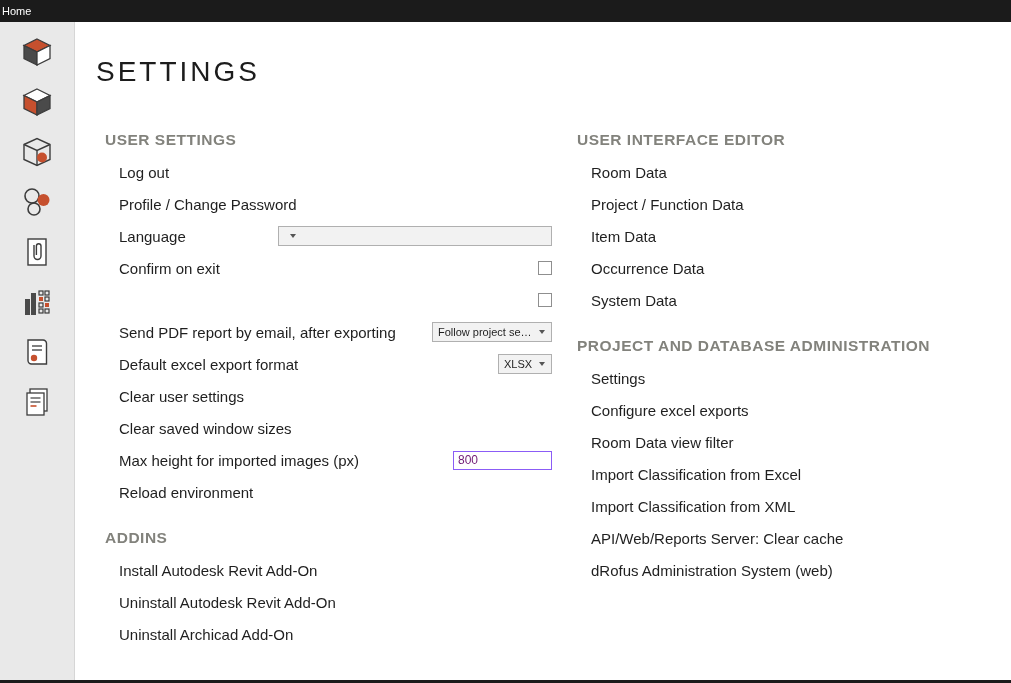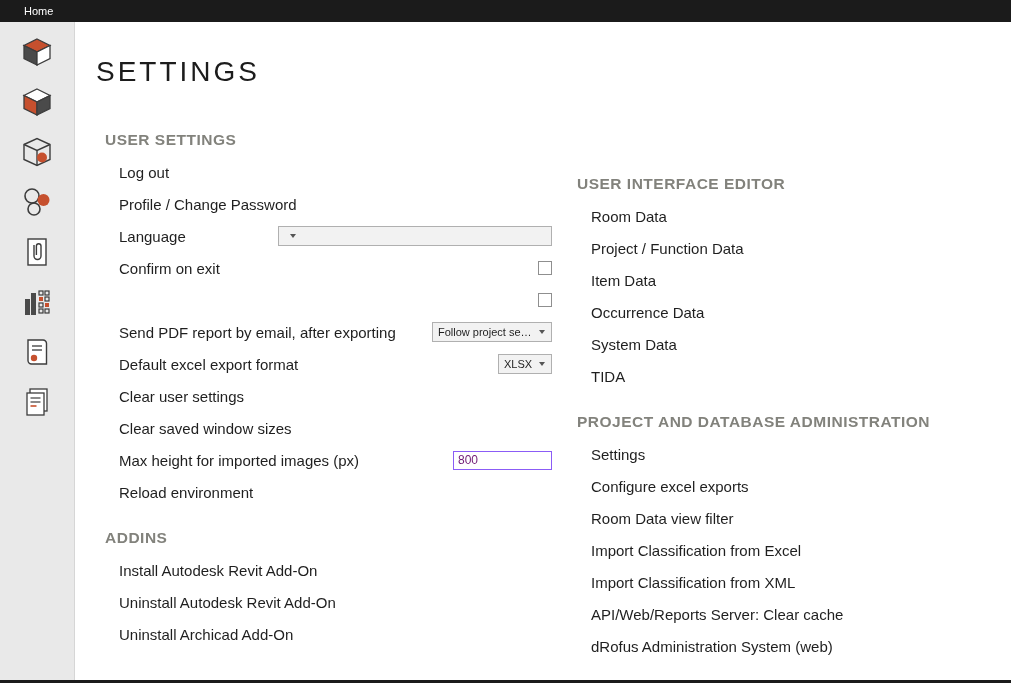--- a/index.html
+++ b/index.html
@@ -8,21 +8,21 @@
     font-family:"Liberation Sans", sans-serif;
     background:#ffffff;
     position:relative;
     overflow:hidden;
     color:#1f1f1f;
   }
   .topbar {
     position:absolute; top:0; left:0; right:0; height:22px;
     background:#1b1b1b; color:#ffffff;
     display:flex; align-items:center;
-    font-size:11px; padding-left:24px;
+    font-size:11px; padding-left:2px;
   }
   .topbar-item { cursor:pointer; }
   .sidebar {
     position:absolute; top:22px; left:0; bottom:3px; width:75px;
     background:#e9e9e9; border-right:1px solid #d6d6d6;
     display:flex; flex-direction:column; align-items:center;
     padding-top:10px;
   }
   .side-icon {
     width:40px; height:40px; margin-bottom:10px;
@@ -32,21 +32,21 @@
   .main {
     position:absolute; top:22px; left:76px; right:0; bottom:3px;
     background:#ffffff; padding-top:34px; padding-left:10px;
   }
   .page-title {
     font-size:28px; font-weight:400; letter-spacing:3px;
     color:#1c1c1c; margin-left:10px;
   }
   .columns { display:flex; margin-top:36px; }
   .col-left { width:447px; margin-left:19px; flex:none; }
-  .col-right { width:430px; margin-left:25px; flex:none;margin-top:44px; }
+  .col-right { width:430px; margin-left:25px; flex:none; }
   .section-header {
     height:32px; display:flex; align-items:center;
     font-size:15.5px; font-weight:700; letter-spacing:0.5px;
     color:#82827c;
   }
   .section-header.gap-above { margin-top:14px; }
   .row {
     height:32px; display:flex; align-items:center;
     padding-left:14px; font-size:15px; color:#1f1f1f;
   }
@@ -221,21 +221,20 @@
       <div class="row link">Uninstall Archicad Add-On</div>
     </div>
 
     <div class="col-right">
       <div class="section-header">USER INTERFACE EDITOR</div>
       <div class="row link">Room Data</div>
       <div class="row link">Project / Function Data</div>
       <div class="row link">Item Data</div>
       <div class="row link">Occurrence Data</div>
       <div class="row link">System Data</div>
-      <div class="row link">TIDA</div>
 
       <div class="section-header gap-above">PROJECT AND DATABASE ADMINISTRATION</div>
       <div class="row link">Settings</div>
       <div class="row link">Configure excel exports</div>
       <div class="row link">Room Data view filter</div>
       <div class="row link">Import Classification from Excel</div>
       <div class="row link">Import Classification from XML</div>
       <div class="row link">API/Web/Reports Server: Clear cache</div>
       <div class="row link">dRofus Administration System (web)</div>
     </div>

